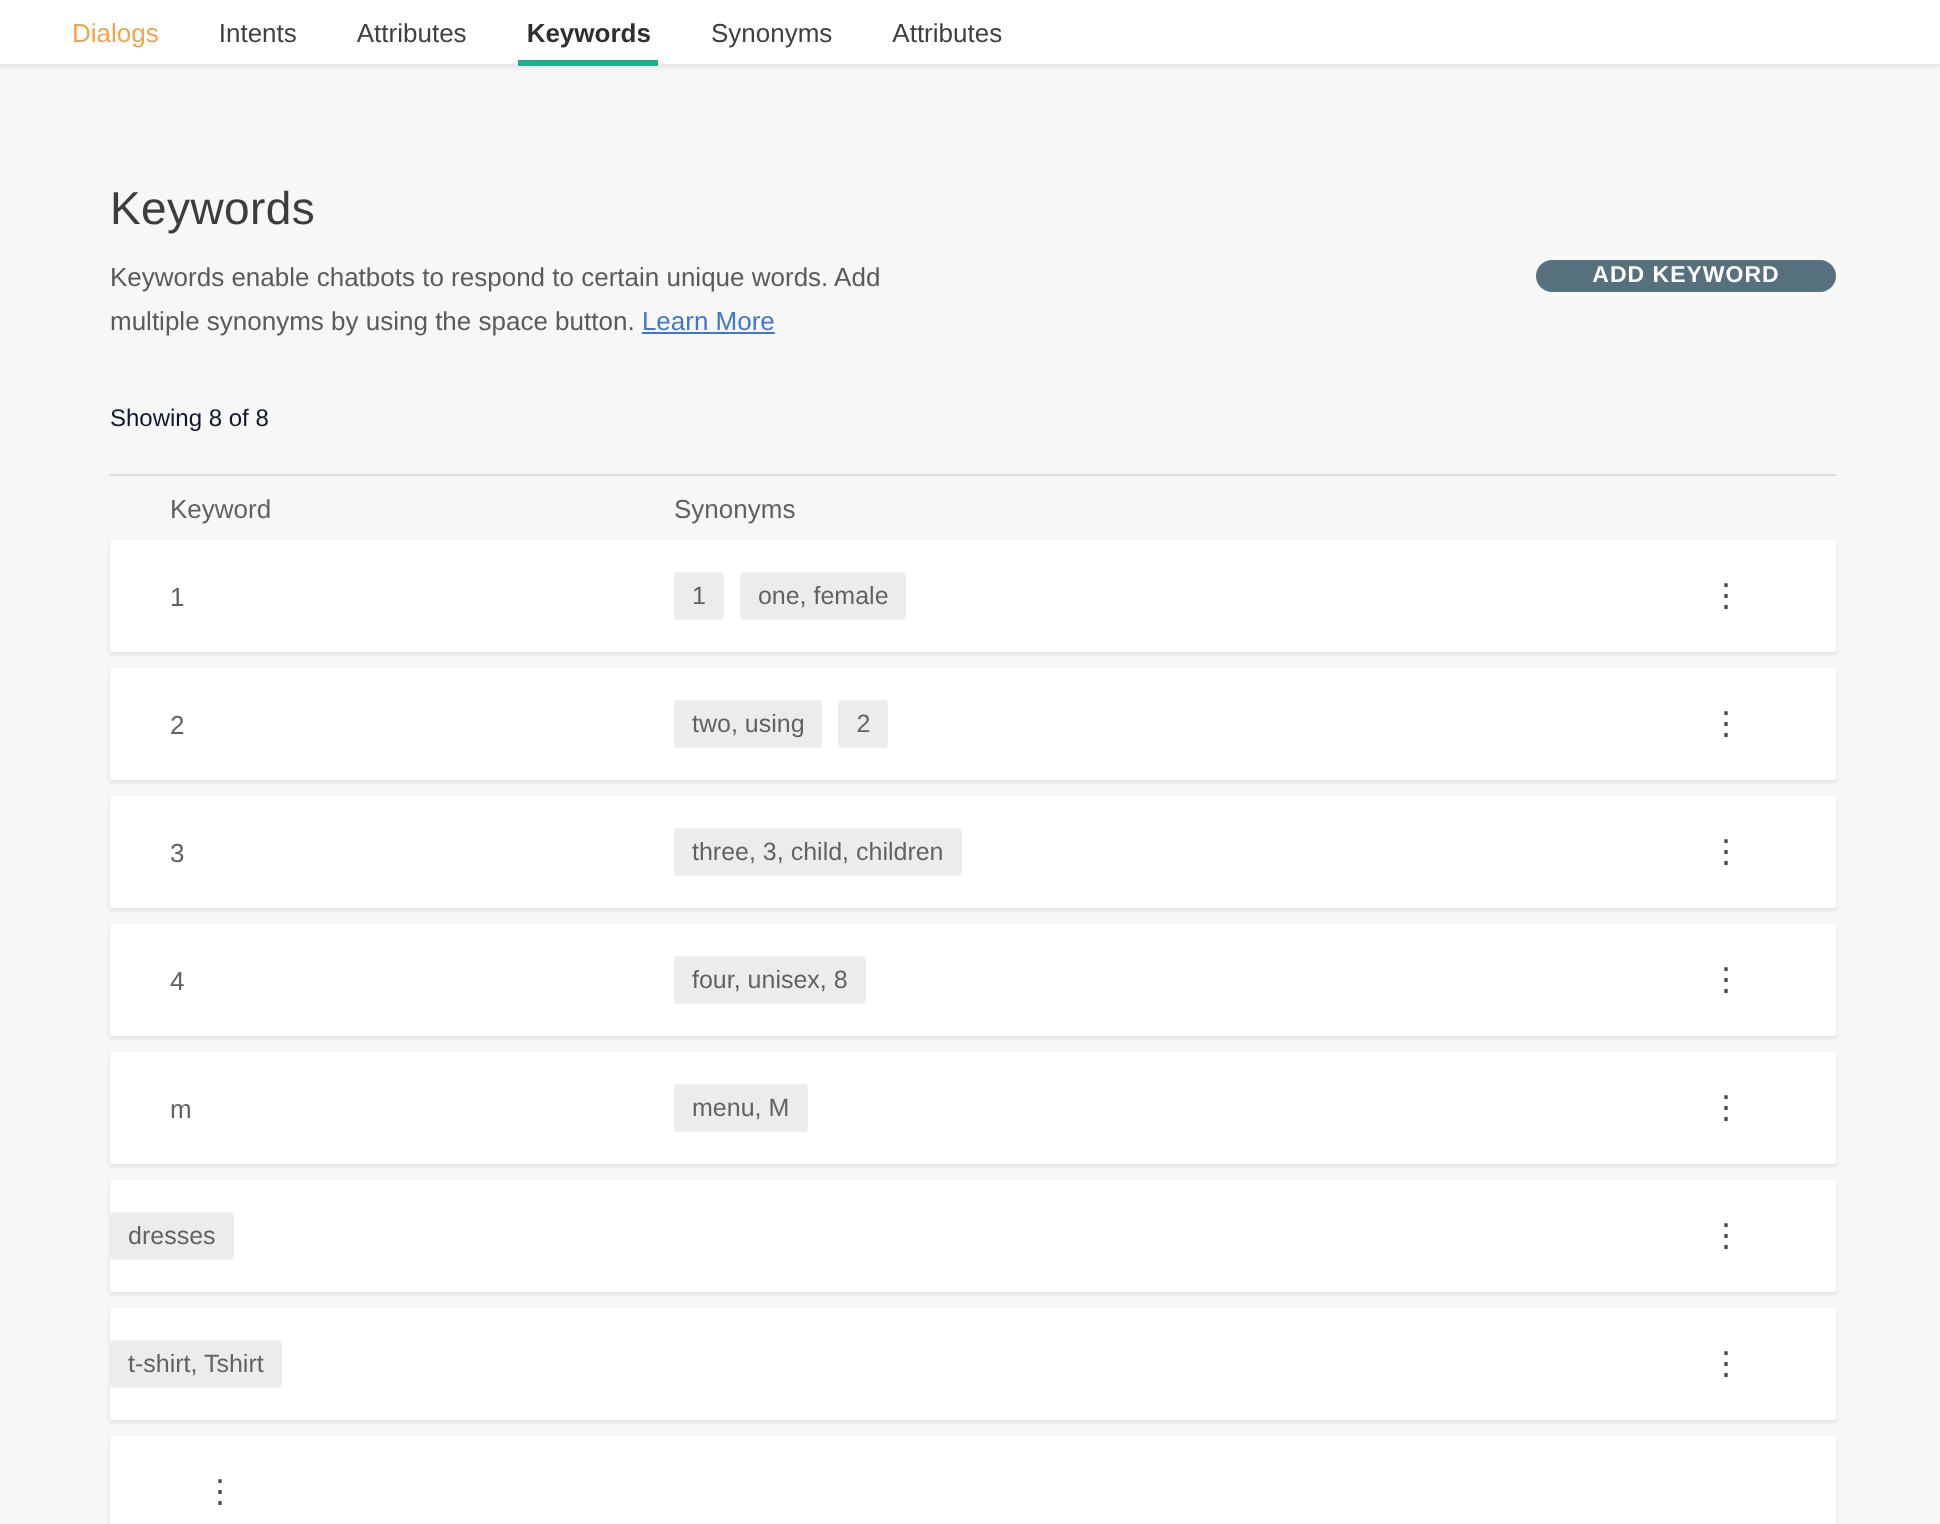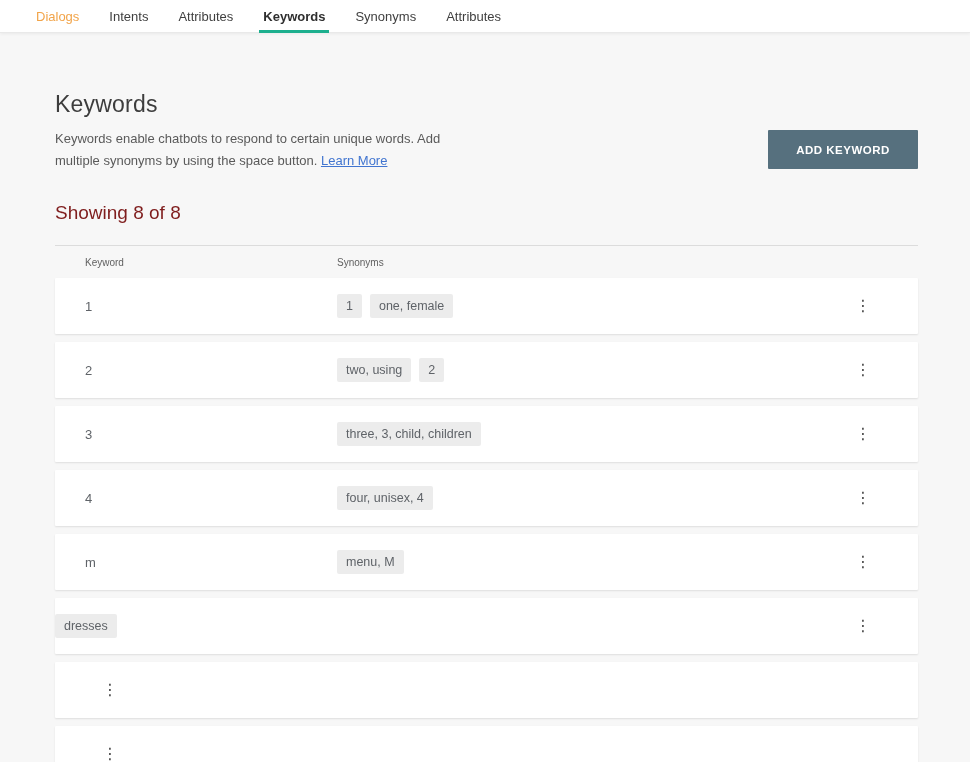--- a/index.html
+++ b/index.html
@@ -67,53 +67,53 @@
     max-width: 388px;
   }
   .description a {
     color: #4175d0;
     text-decoration: underline;
     cursor: pointer;
     margin-top: 28px;
   }
   .add-btn {
     width: 150px;
-    height: 39px;
+    height: 16px;
     background: #56707e;
     color: #ffffff;
     border: none;
-    border-radius: 1px;
+    border-radius: 14px;
     font-family: "Liberation Sans", sans-serif;
     font-size: 11.5px;
     font-weight: 700;
     letter-spacing: 0.5px;
     cursor: pointer;
     margin-top: 2px;
   }
   .showing {
     margin-top: 30px;
-    font-size: 19px;
-    color: #7f1d1d;
+    font-size: 12px;
+    color: #0f172a;
   }
   .divider {
     margin-top: 21px;
     height: 1px;
     background: #dcdcdc;
   }
   
   .thead {
     display: flex;
     align-items: center;
     height: 32px;
   }
   .col-keyword { width: 282px; padding-left: 30px; flex-shrink: 0; }
   .col-synonyms { flex: 1; }
   .col-menu { width: 110px; flex-shrink: 0; display: flex; justify-content: center; }
   .th {
-    font-size: 10px;
+    font-size: 13px;
     color: #616161;
   }
   .row {
     display: flex;
     align-items: center;
     height: 56px;
     background: #ffffff;
     margin-bottom: 8px;
     box-shadow: 0 1px 2px rgba(0,0,0,0.10);
     border-radius: 1px;
@@ -212,21 +212,21 @@
       <div class="col-menu">
           <button class="menu-btn">
             <span class="kebab">⋮</span>
           </button>
         </div>
     </div>
 
     <div class="row">
       <div class="col-keyword kw">4</div>
       <div class="col-synonyms chips">
-        <span class="chip">four, unisex, 4</span>
+        <span class="chip">four, unisex, 8</span>
       </div>
       <div class="col-menu">
           <button class="menu-btn">
             <span class="kebab">⋮</span>
           </button>
         </div>
     </div>
 
     <div class="row">
       <div class="col-keyword kw">m</div>
@@ -245,20 +245,23 @@
         <span class="chip">dresses</span>
       </div>
       <div class="col-menu">
           <button class="menu-btn">
             <span class="kebab">⋮</span>
           </button>
         </div>
     </div>
 
     <div class="row">
+      <div class="col-synonyms chips">
+        <span class="chip">t-shirt, Tshirt</span>
+      </div>
       <div class="col-menu">
           <button class="menu-btn">
             <span class="kebab">⋮</span>
           </button>
         </div>
     </div>
 
     <div class="row">
       <div class="col-menu">
           <button class="menu-btn">

